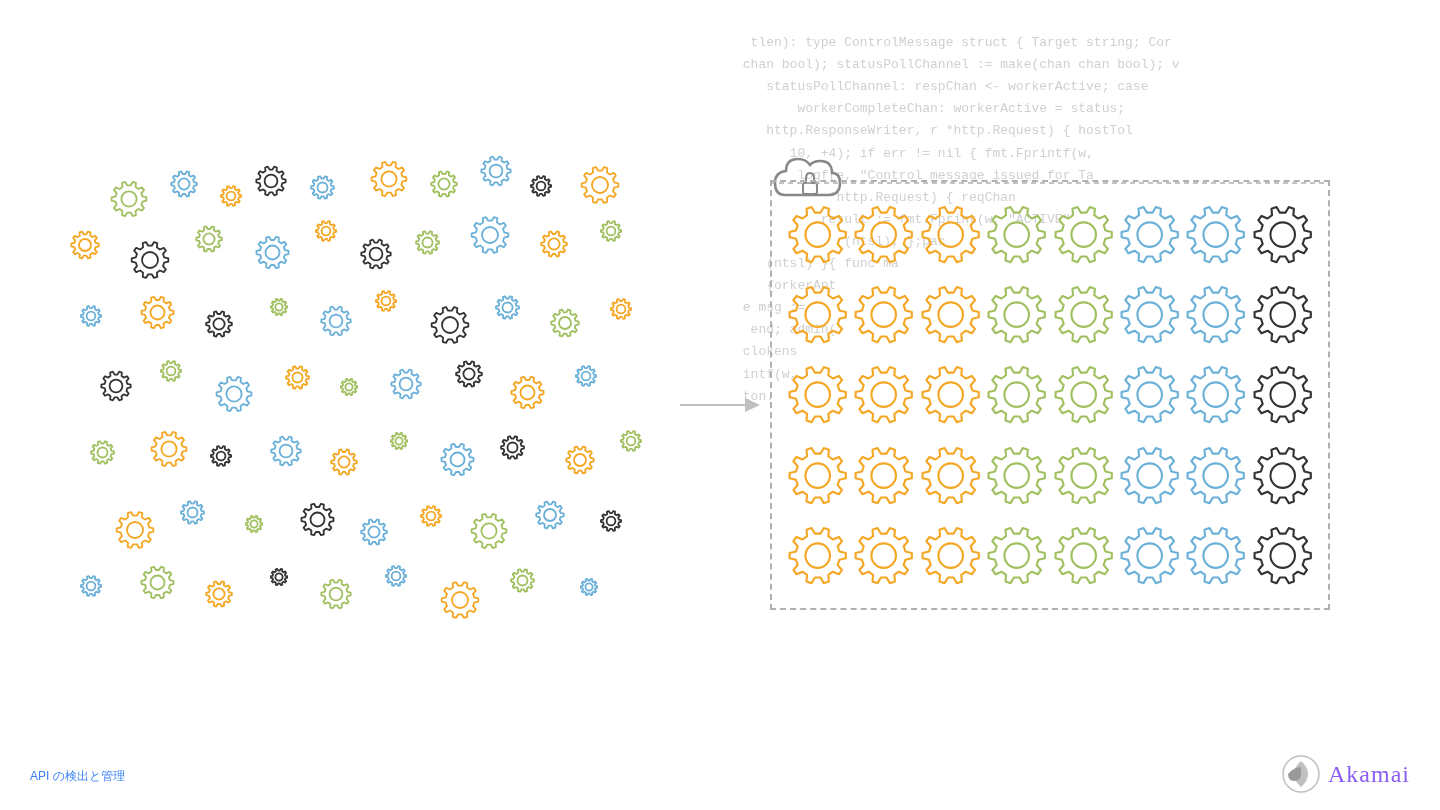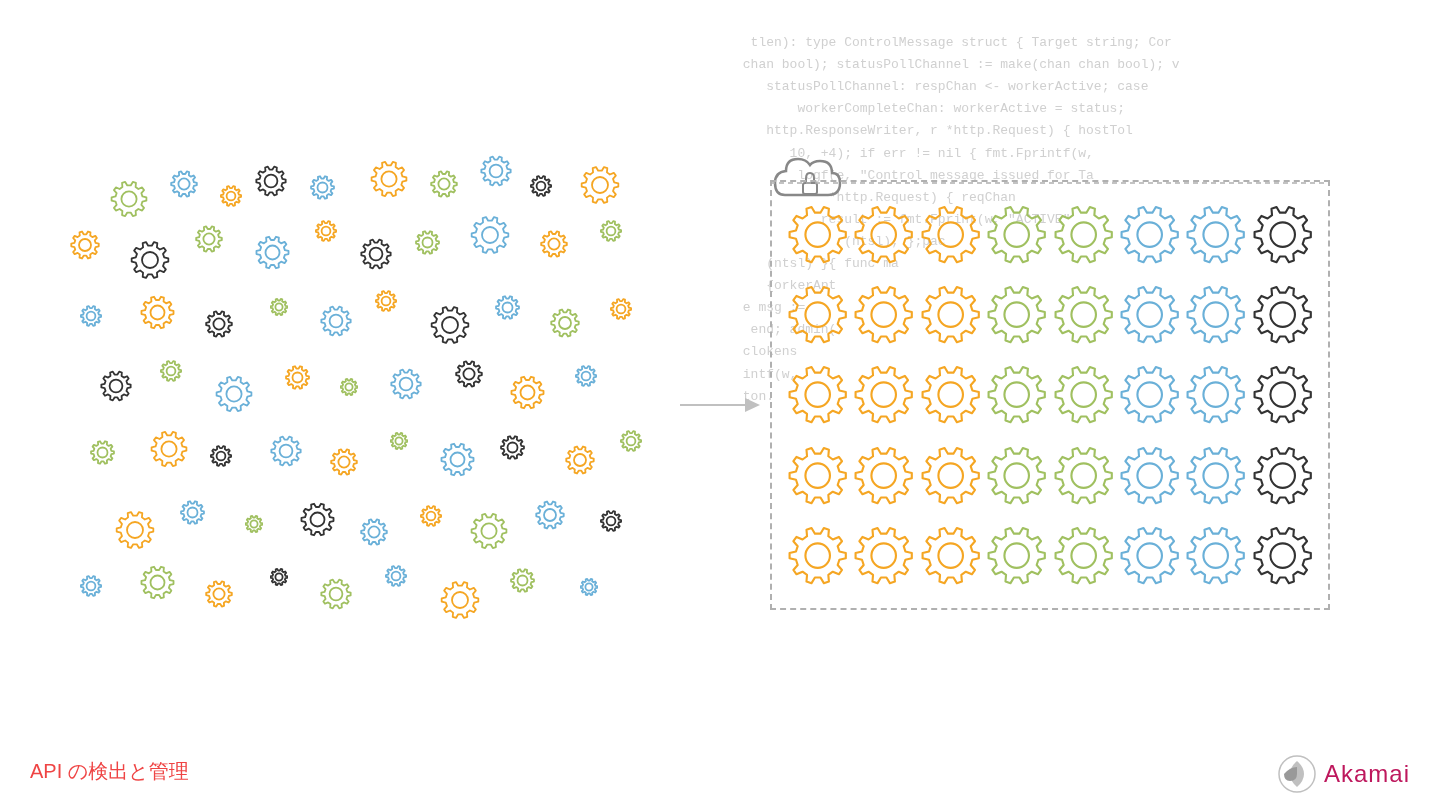--- a/index.html
+++ b/index.html
@@ -79,44 +79,45 @@
       grid-template-columns: repeat(8, 1fr);
       grid-template-rows: repeat(5, 1fr);
       gap: 5px;
     }
 
     
     .bottom-text {
       position: absolute;
       bottom: 25px;
       left: 30px;
-      font-size: 20px;
-      color: #ef4444;
+      font-size: 12px;
+      color: #3b82f6;
     }
 
     
     .akamai-logo {
       position: absolute;
       bottom: 15px;
       right: 30px;
       display: flex;
       align-items: center;
       gap: 6px;
     }
 
     .akamai-logo-icon {
       width: 42px;
       height: 42px;
     }
 
     .akamai-logo-text {
       font-size: 24px;
       font-weight: 300;
-      color: #be185d;
+      color: #8b5cf6;
       letter-spacing: 1px;
+      font-family: Liberation Serif, serif;
     }
 
     
     .scattered-gear {
       position: absolute;
     }
 
     
     .arrow-svg {
       width: 80px;

